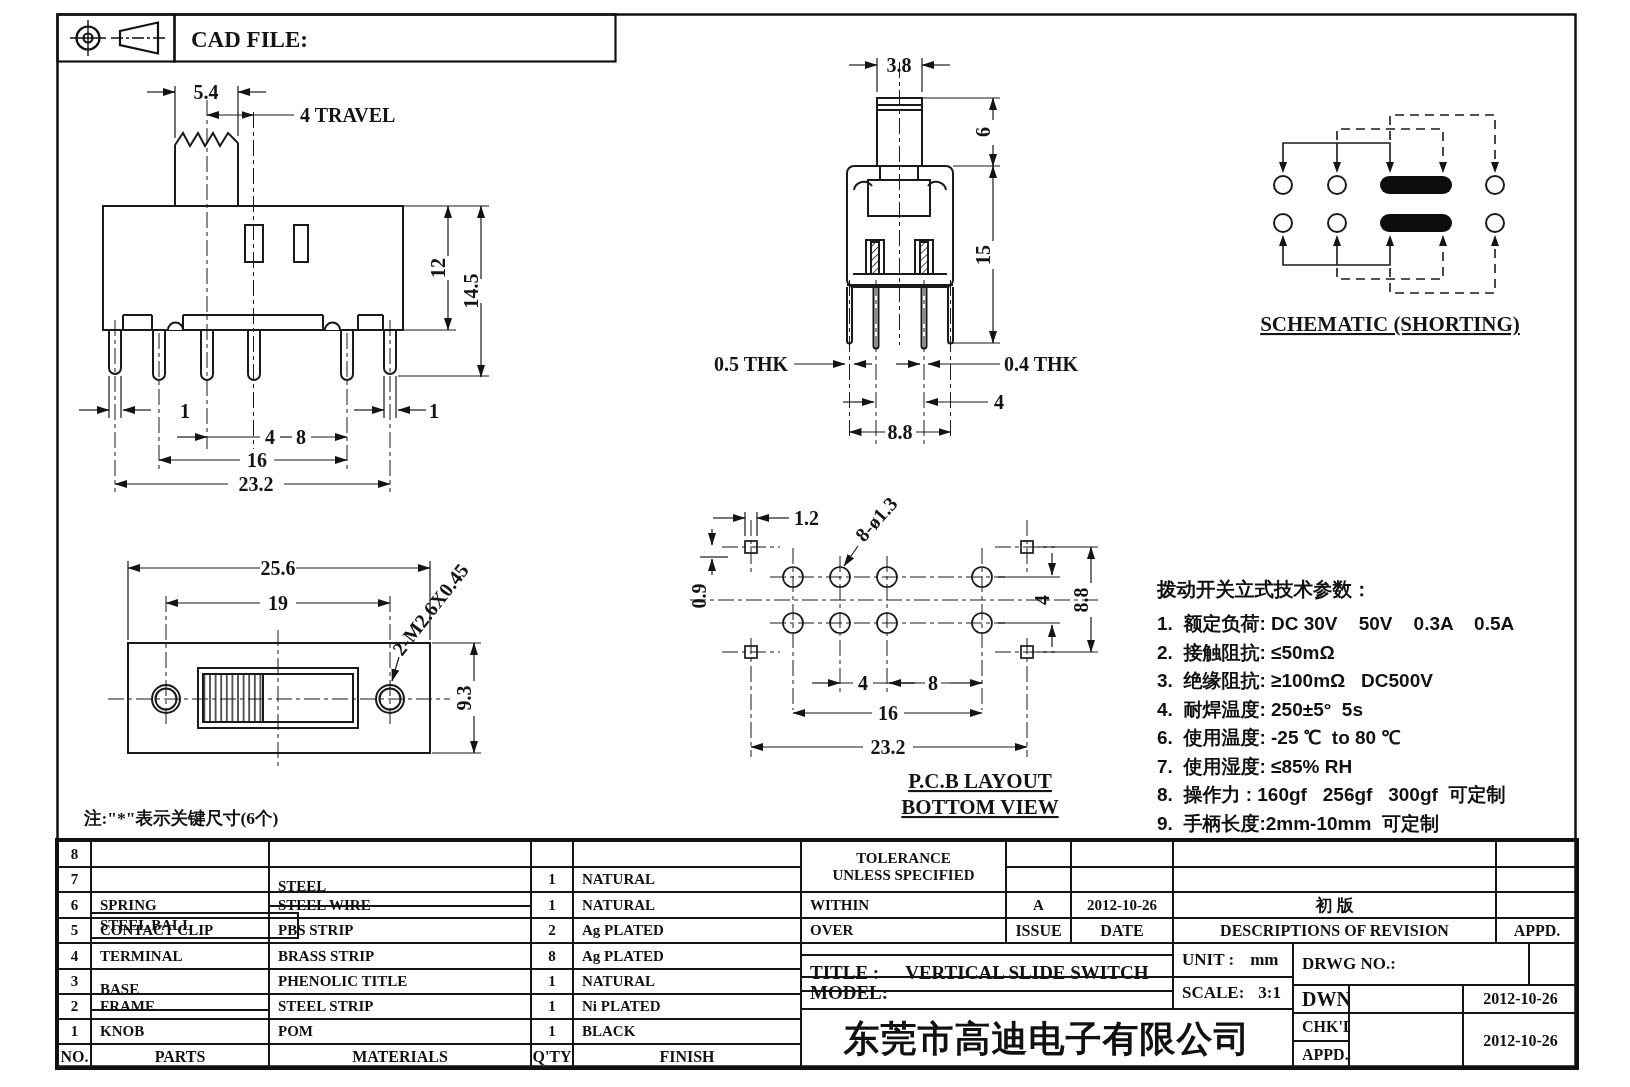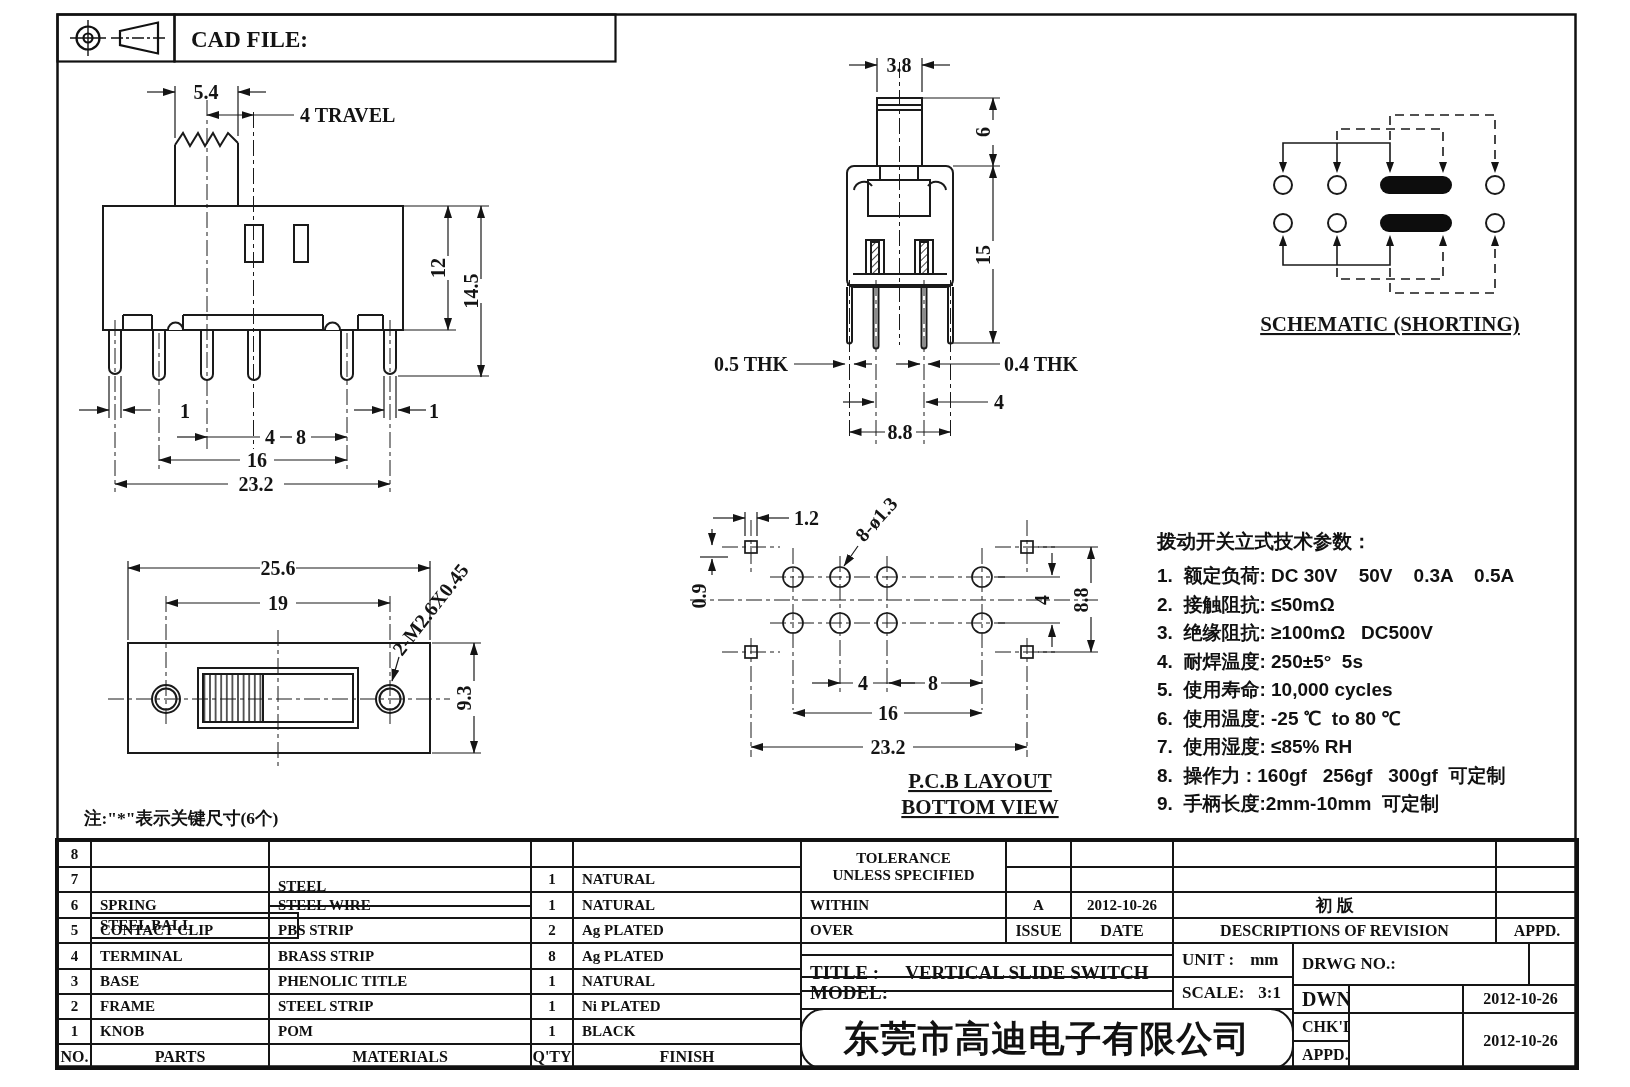--- a/index.html
+++ b/index.html
@@ -8,25 +8,25 @@
   .dim{font:bold 20px "Liberation Serif",serif;}
   .viewlabel{font:bold 21px "Liberation Serif",serif;text-decoration:underline;}
   .hdr{font:bold 23px "Liberation Serif",serif;}
   .cell{position:absolute;box-sizing:border-box;border:2px solid #151515;
         font:bold 15px "Liberation Serif",serif;color:#111;display:flex;align-items:center;overflow:hidden;}
   .cc{justify-content:center;text-align:center;}
   .cl{padding-left:8px;}
   .tblframe{position:absolute;box-sizing:border-box;border:3px solid #111;}
   .tp{position:absolute;left:1157px;top:528px;width:430px;color:#111;
       font-family:"Liberation Sans",sans-serif;font-weight:bold;}
-  .tp-title{font-size:19.5px;margin-bottom:7px;}
+  .tp-title{font-size:19.5px;margin-bottom:7px;margin-top:48px;}
   .tp-item{font-size:19px;line-height:28.5px;white-space:pre;}
   .note{position:absolute;left:84px;top:806px;font:bold 17.5px "Liberation Serif",serif;}
   .bigtitle{font-size:19px;}
-  .company{font-family:"Liberation Sans",sans-serif;font-size:36px;font-weight:bold;letter-spacing:1px;justify-content:center;border-radius:24px;}
+  .company{font-family:"Liberation Sans",sans-serif;font-size:36px;font-weight:bold;letter-spacing:1px;justify-content:center;}
 </style>
 </head>
 <body>
 
 <svg width="1630" height="1087" viewBox="0 0 1630 1087" style="position:absolute;left:0;top:0">
   <defs>
     <marker id="me" markerWidth="13" markerHeight="8" refX="12" refY="4" orient="auto" markerUnits="userSpaceOnUse">
       <path d="M0,0 L12.5,4 L0,8 z" fill="#141414"></path>
     </marker>
     <marker id="ms" markerWidth="13" markerHeight="8" refX="12" refY="4" orient="auto-start-reverse" markerUnits="userSpaceOnUse">
@@ -315,21 +315,20 @@
     <text class="viewlabel" x="980" y="814" text-anchor="middle">BOTTOM VIEW</text>
   </g>
 </svg>
 
 <div class="tp">
   <div class="tp-title">拨动开关立式技术参数：</div>
   <div class="tp-item">1.  额定负荷: DC 30V    50V    0.3A    0.5A</div>
   <div class="tp-item">2.  接触阻抗: ≤50mΩ</div>
   <div class="tp-item">3.  绝缘阻抗: ≥100mΩ   DC500V</div>
   <div class="tp-item">4.  耐焊温度: 250±5°  5s</div>
-  <div class="tp-item">5.  使用寿命: 10,000 cycles</div>
   <div class="tp-item">6.  使用温度: -25 ℃  to 80 ℃</div>
   <div class="tp-item">7.  使用湿度: ≤85% RH</div>
   <div class="tp-item">8.  操作力 : 160gf   256gf   300gf  可定制</div>
   <div class="tp-item">9.  手柄长度:2mm-10mm  可定制</div>
 </div>
 
 <div class="note">注:"*"表示关键尺寸(6个)</div>
 
 <div class="cell cc" style="left:57px;top:840px;width:35px;height:28px">8</div>
 <div class="cell cl" style="left:90px;top:840px;width:180px;height:28px"></div>
@@ -355,21 +354,21 @@
 <div class="cell cc" style="left:530px;top:917px;width:44px;height:27px">2</div>
 <div class="cell cl" style="left:572px;top:917px;width:230px;height:27px">Ag PLATED</div>
 
 <div class="cell cc" style="left:57px;top:942px;width:35px;height:28px">4</div>
 <div class="cell cl" style="left:90px;top:942px;width:180px;height:28px">TERMINAL</div>
 <div class="cell cl" style="left:268px;top:942px;width:264px;height:28px">BRASS STRIP</div>
 <div class="cell cc" style="left:530px;top:942px;width:44px;height:28px">8</div>
 <div class="cell cl" style="left:572px;top:942px;width:230px;height:28px">Ag PLATED</div>
 
 <div class="cell cc" style="left:57px;top:968px;width:35px;height:27px">3</div>
-<div class="cell cl" style="left:90px;top:968px;width:180px;height:27px">BASE</div>
+<div class="cell cl" style="left:90px;top:968px;width:180px;height:43px">BASE</div>
 <div class="cell cl" style="left:268px;top:968px;width:264px;height:27px">PHENOLIC TITLE</div>
 <div class="cell cc" style="left:530px;top:968px;width:44px;height:27px">1</div>
 <div class="cell cl" style="left:572px;top:968px;width:230px;height:27px">NATURAL</div>
 
 <div class="cell cc" style="left:57px;top:993px;width:35px;height:27px">2</div>
 <div class="cell cl" style="left:90px;top:993px;width:180px;height:27px">FRAME</div>
 <div class="cell cl" style="left:268px;top:993px;width:264px;height:27px">STEEL STRIP</div>
 <div class="cell cc" style="left:530px;top:993px;width:44px;height:27px">1</div>
 <div class="cell cl" style="left:572px;top:993px;width:230px;height:27px">Ni PLATED</div>
 

